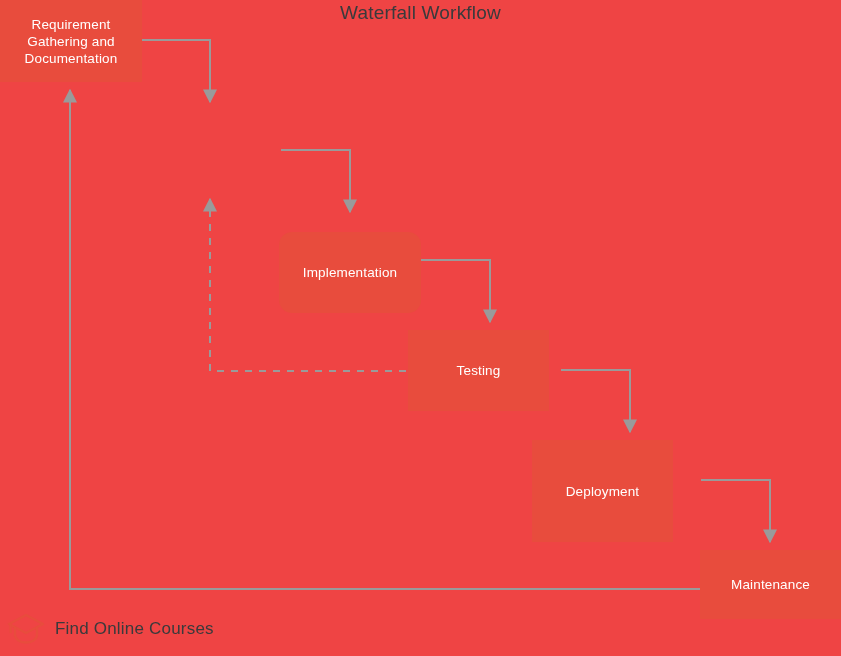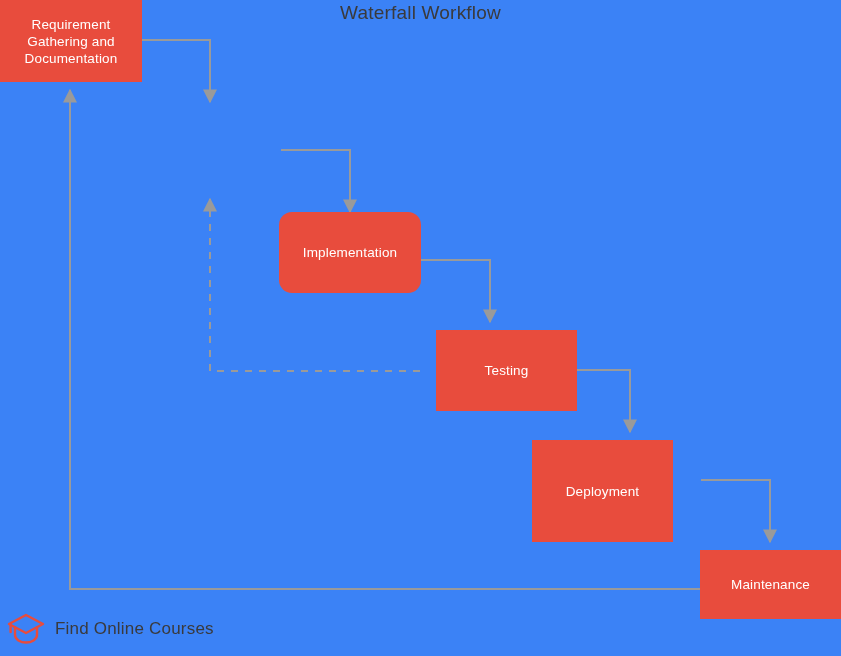--- a/index.html
+++ b/index.html
@@ -8,21 +8,21 @@
     background: #ffffff;
   }
   body {
     font-family: "Liberation Sans", sans-serif;
     -webkit-font-smoothing: antialiased;
   }
   #canvas {
     position: relative;
     width: 841px;
     height: 656px;
-    background: #3b82f6;
+    background: #ef4444;
     overflow: hidden;
   }
   #diagram-svg {
     position: absolute;
     left: 0;
     top: 0;
     width: 841px;
     height: 656px;
   }
   .diagram-title {
@@ -117,25 +117,25 @@
     </g>
   </svg>
 
   <div class="node-box" style="left:0px;   top:0px;   width:142px; height:82px;text-align:center;">
     <span class="node-label">Requirement
 Gathering and
 Documentation</span>
   </div>
 
 
-  <div class="node-box" style="left:279px; top:212px; width:142px; height:81px;border-radius:13px;">
+  <div class="node-box" style="left:279px; top:232px; width:142px; height:81px;border-radius:13px;">
     <span class="node-label">Implementation</span>
   </div>
 
-  <div class="node-box" style="left:436px; top:330px; width:141px; height:81px;">
+  <div class="node-box" style="left:408px; top:330px; width:141px; height:81px;">
     <span class="node-label">Testing</span>
   </div>
 
   <div class="node-box" style="left:532px; top:440px; width:141px; height:102px;">
     <span class="node-label">Deployment</span>
   </div>
 
   <div class="node-box" style="left:700px; top:550px; width:141px; height:69px;">
     <span class="node-label">Maintenance</span>
   </div>

